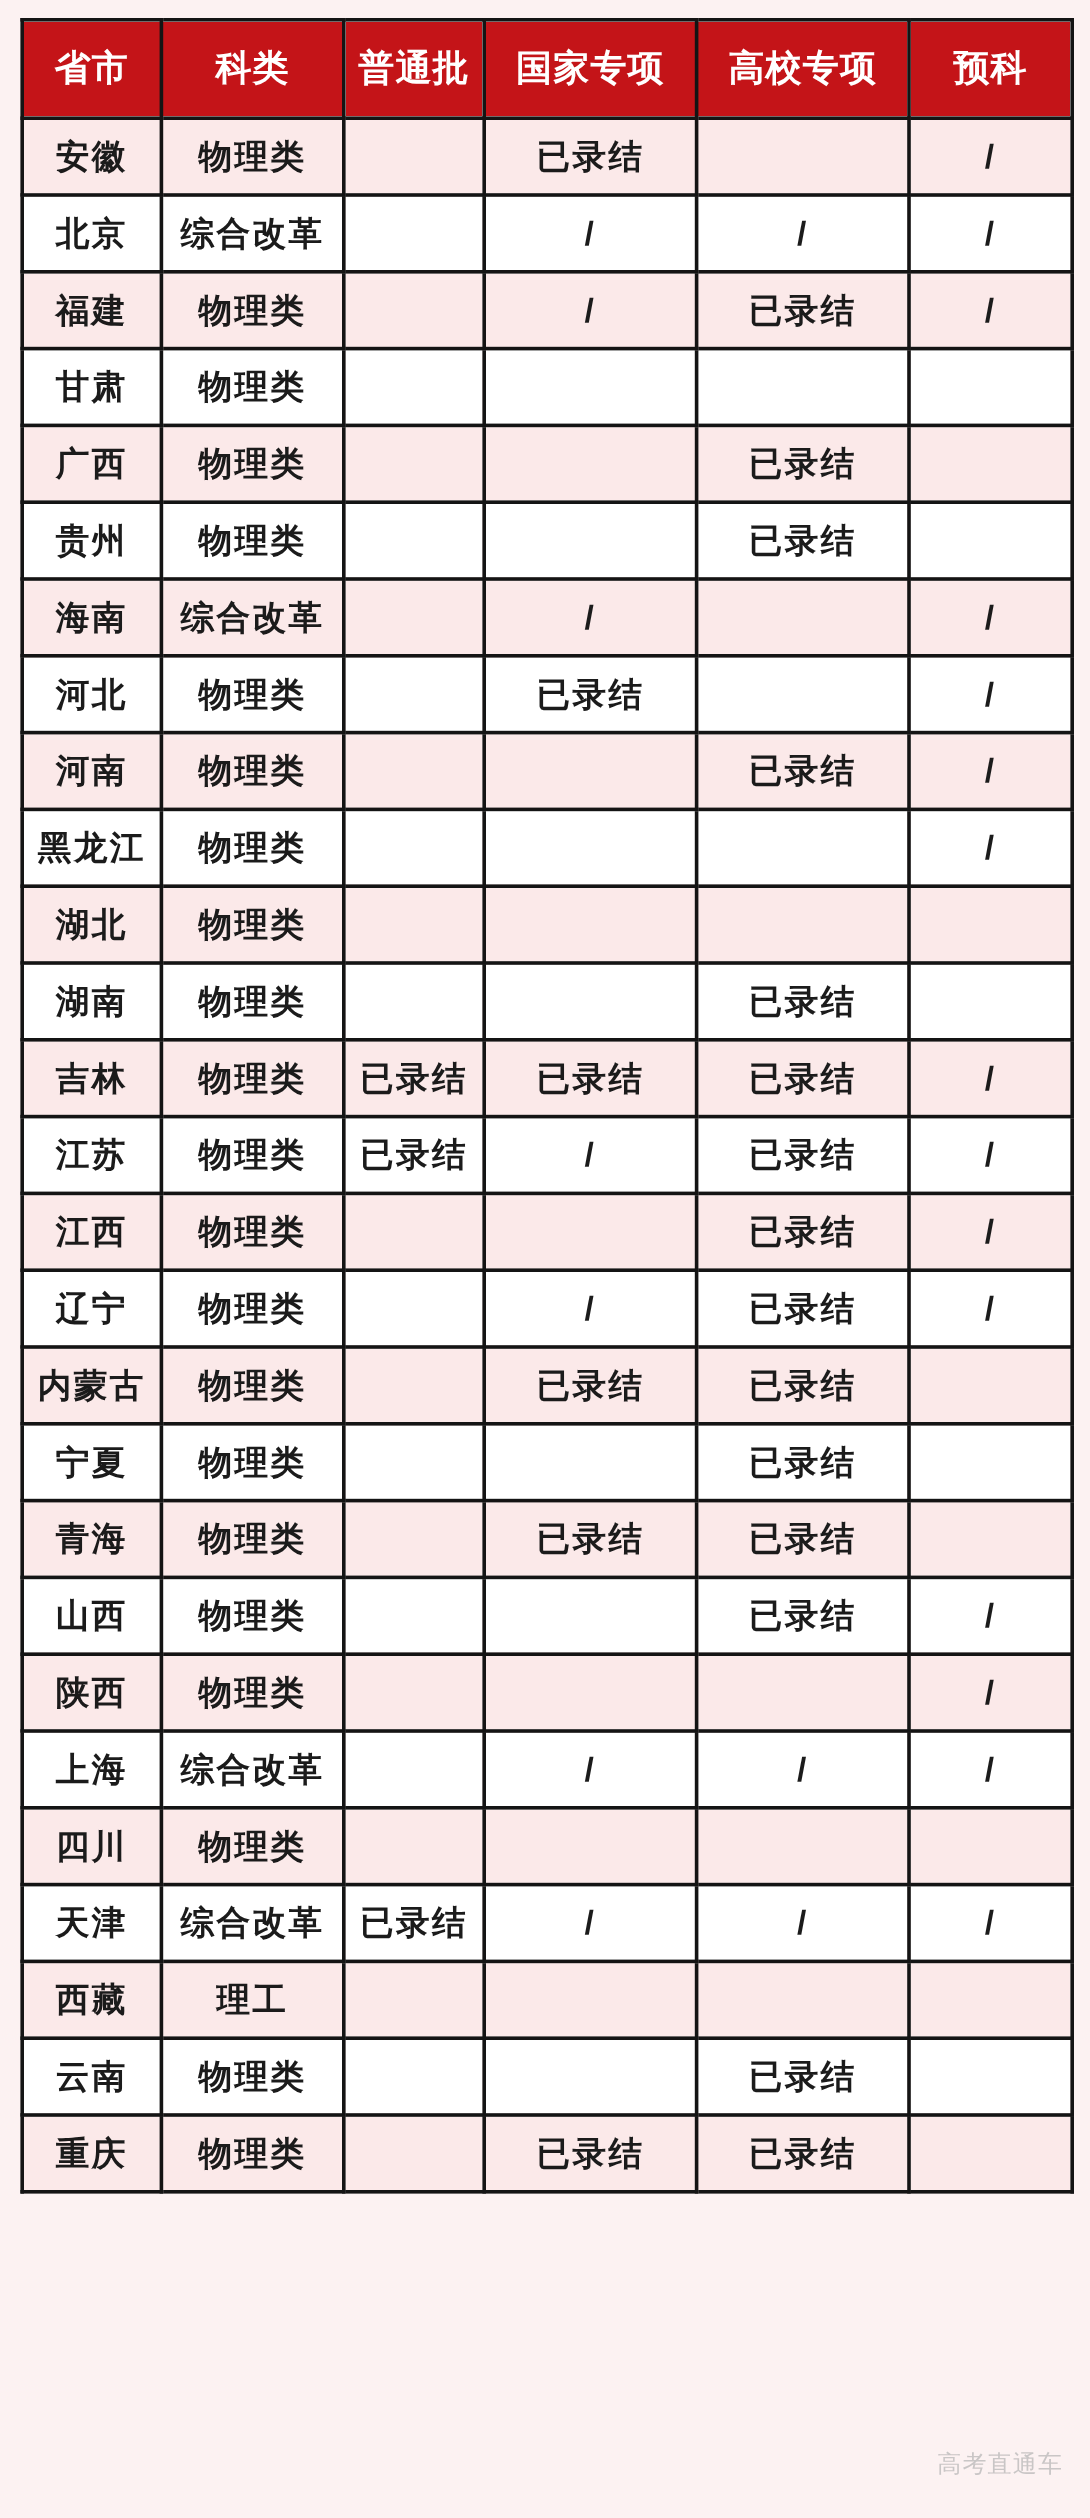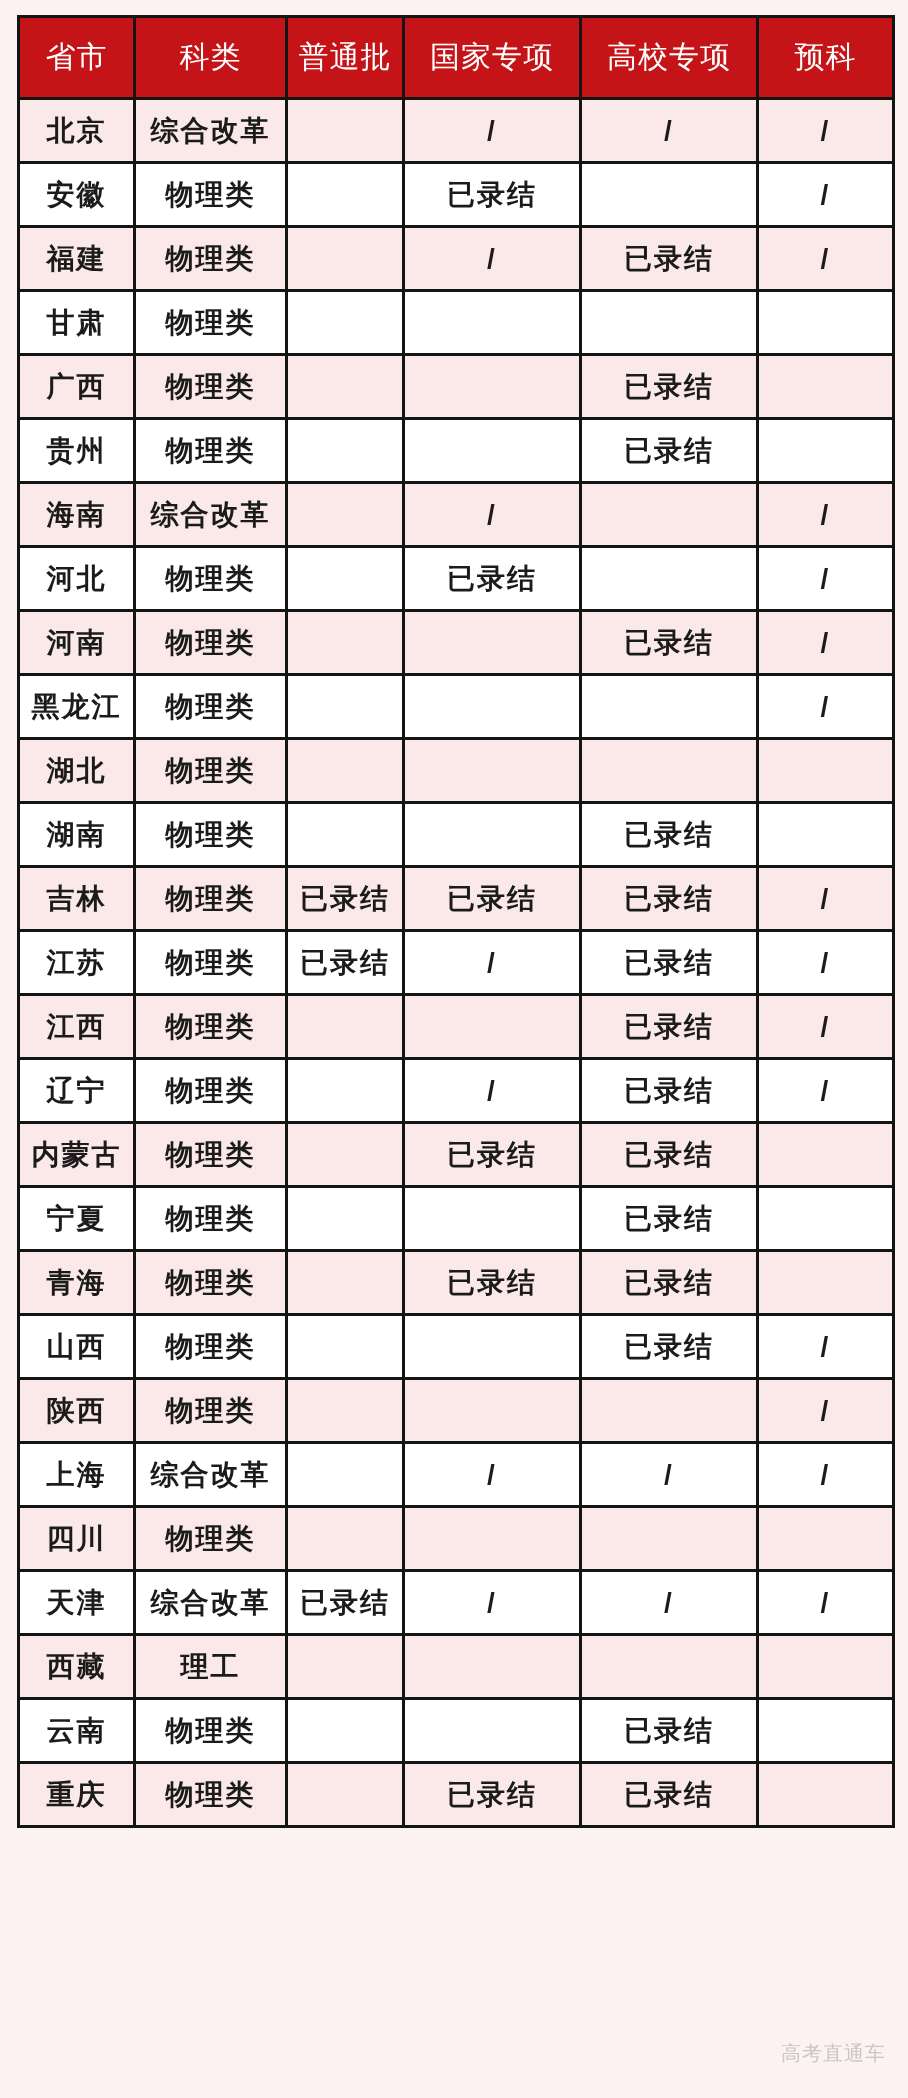--- a/index.html
+++ b/index.html
@@ -33,21 +33,21 @@
     vertical-align:middle;
     padding:0;
     overflow:hidden;
     white-space:nowrap;
   }
   thead th{
     height:79px;
     background:var(--header-bg);
     color:var(--header-text);
     font-size:30px;
-    font-weight:normal;
+    font-weight:bold;
     letter-spacing:1px;
   }
   tbody td{
     height:61px;
     font-size:28px;
     font-weight:600;
     color:var(--body-text);
     letter-spacing:2px;
   }
   tbody tr:nth-child(odd){background:var(--row-pink);}
@@ -79,33 +79,33 @@
         <th>省市</th>
         <th>科类</th>
         <th>普通批</th>
         <th>国家专项</th>
         <th>高校专项</th>
         <th>预科</th>
       </tr>
   </thead>
   <tbody id="table-body">
       <tr>
+        <td>安徽</td>
+        <td>物理类</td>
+        <td></td>
+        <td>已录结</td>
+        <td></td>
+        <td>/</td>
+      </tr>
+      <tr>
         <td>北京</td>
         <td>综合改革</td>
         <td></td>
         <td>/</td>
         <td>/</td>
-        <td>/</td>
-      </tr>
-      <tr>
-        <td>安徽</td>
-        <td>物理类</td>
-        <td></td>
-        <td>已录结</td>
-        <td></td>
         <td>/</td>
       </tr>
       <tr>
         <td>福建</td>
         <td>物理类</td>
         <td></td>
         <td>/</td>
         <td>已录结</td>
         <td>/</td>
       </tr>

